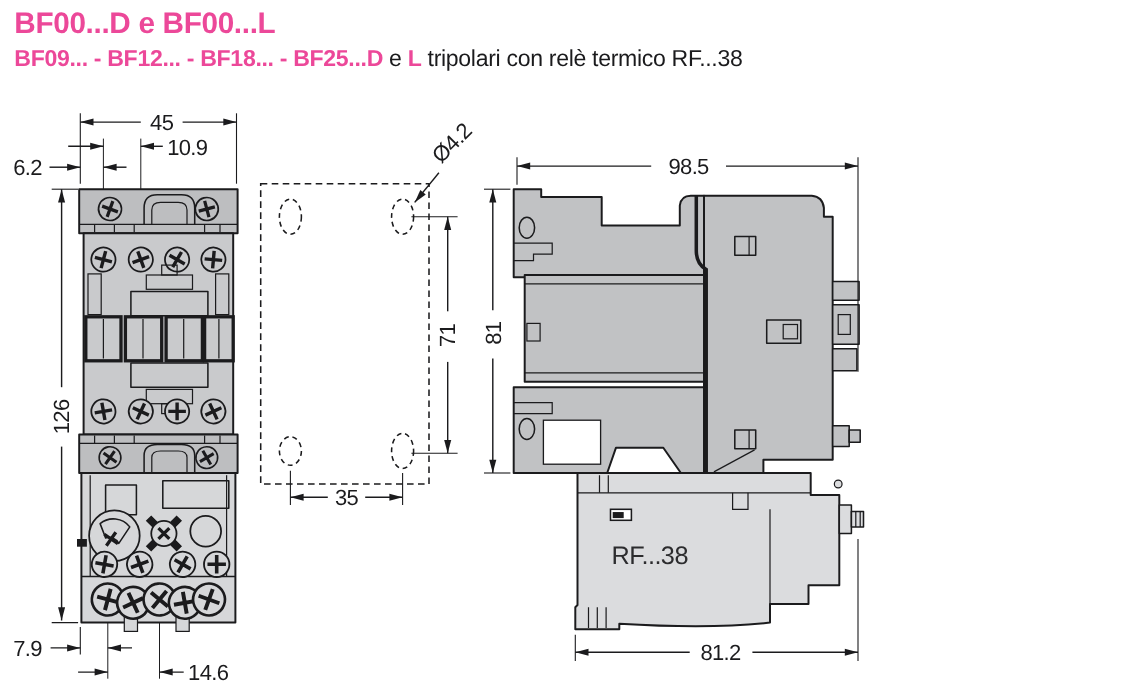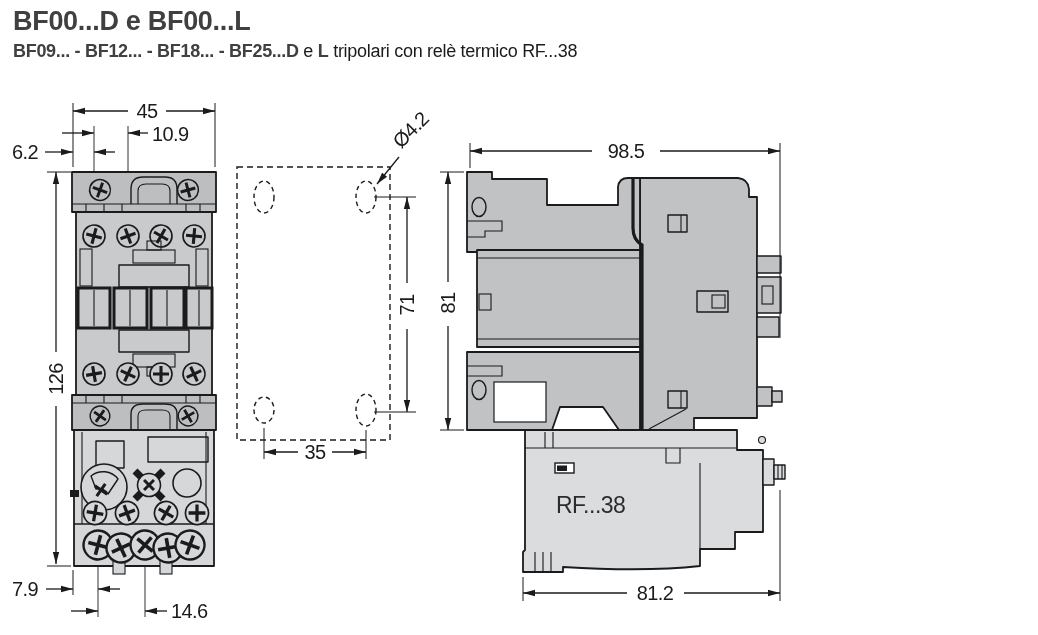--- a/index.html
+++ b/index.html
@@ -1,22 +1,22 @@
 <!DOCTYPE html>
 <html><head>
 <meta charset="utf-8">
 <style>
   html,body{margin:0;padding:0;background:#fff;}
   .page{position:relative;width:1038px;height:635px;background:#ffffff;overflow:hidden;
         font-family:"Liberation Sans",sans-serif;}
   .hdr{position:absolute;left:13px;top:4px;width:1020px;line-height:1.32;}
   .hdr .l1{font-size:27px;font-weight:bold;color:#2b7ca7;letter-spacing:-.3px;margin:0;}
-  .hdr .l2{font-size:18px;margin:0;letter-spacing:-.3px;}
+  .hdr .l2{font-size:21px;margin:0;letter-spacing:-.3px;}
   .hdr .l2 span{white-space:pre;}
-  .blue{color:#404040;font-weight:bold;}
+  .blue{color:#ec4899;font-weight:bold;}
   .blk{color:#1b1b1d;font-weight:normal;}
   svg{position:absolute;left:0;top:0;}
   .dim{stroke:#1b1b1d;stroke-width:1.3;fill:none}
   .ext{stroke:#1b1b1d;stroke-width:1;fill:none}
   .cl{stroke:#1b1b1d;stroke-width:.9;fill:none}
   .t{font-family:"Liberation Sans",sans-serif;font-size:20px;fill:#1b1b1d;letter-spacing:-.6px}
   .t2{font-family:"Liberation Sans",sans-serif;font-size:23px;fill:#2c2c2e;letter-spacing:-.5px}
   .ob{stroke:#1b1b1d;stroke-width:1.8;stroke-linejoin:round}
   .o16{stroke:#1b1b1d;stroke-width:1.6;stroke-linejoin:round;fill:none}
   .o14{stroke:#1b1b1d;stroke-width:1.4;stroke-linejoin:round;fill:none}

